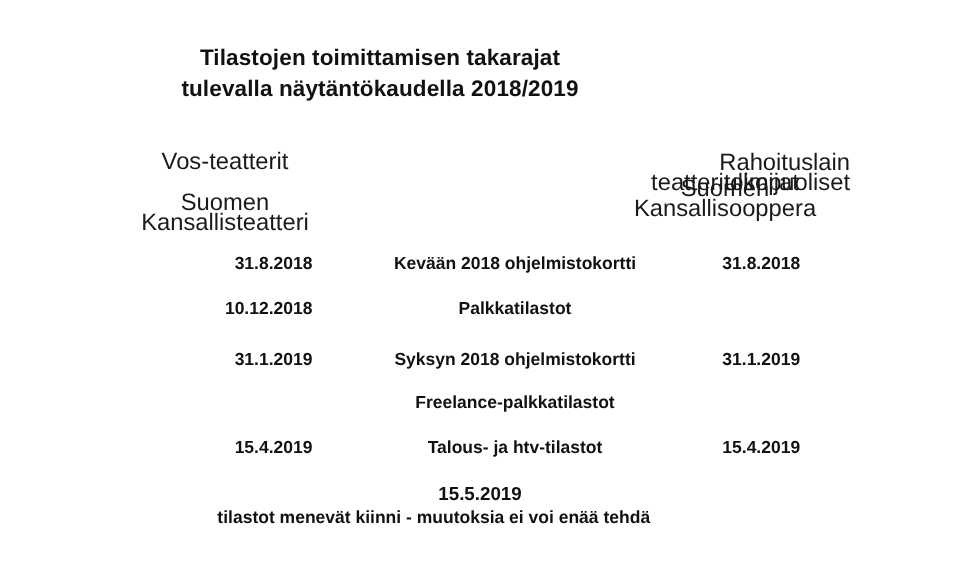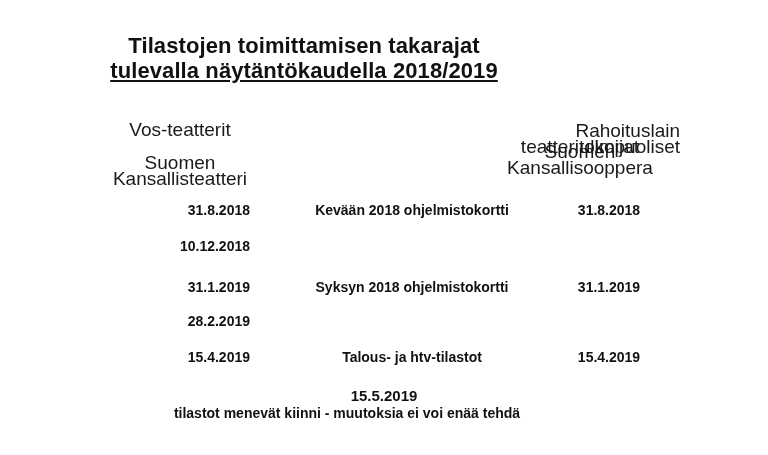--- a/index.html
+++ b/index.html
@@ -14,26 +14,26 @@
       overflow: hidden;
       font-family: "Liberation Sans", sans-serif;
       color: #111111;
     }
     .title {
       position: absolute;
       left: 0;
       width: 608px;
       text-align: center;
       font-weight: bold;
-      font-size: 22px;
+      font-size: 18px;
       line-height: 26px;
       letter-spacing: 0.1px;
     }
     .title-1 { top: 33px; }
-    .title-2 { top: 58px; text-decoration: underline; }
+    .title-2 { top: 58px; }
 
     .hdr {
       position: absolute;
       text-align: center;
       font-size: 19px;
       line-height: 16px;
       color: #1a1a1a;
     }
     .hdr-left-1 { left: 80px; width: 200px; top: 122px; }
     .hdr-left-2 { left: 80px; width: 200px; top: 155px; }
@@ -111,29 +111,30 @@
 </div>
 
 <div>
   <div class="row" style="top:200px;">
     <span class="d-left">31.8.2018</span>
     <span class="label">Kevään 2018 ohjelmistokortti</span>
     <span class="d-right">31.8.2018</span>
   </div>
   <div class="row" style="top:236px;">
     <span class="d-left">10.12.2018</span>
+    <span class="label">Palkkatilastot</span>
     <span class="d-right"></span>
   </div>
   <div class="row" style="top:277px;">
     <span class="d-left">31.1.2019</span>
     <span class="label">Syksyn 2018 ohjelmistokortti</span>
     <span class="d-right">31.1.2019</span>
   </div>
   <div class="row" style="top:311px;">
-    <span class="d-left">28.2.2019</span>
+    <span class="label">Freelance-palkkatilastot</span>
     <span class="d-right"></span>
   </div>
   <div class="row" style="top:347px;">
     <span class="d-left">15.4.2019</span>
     <span class="label">Talous- ja htv-tilastot</span>
     <span class="d-right">15.4.2019</span>
   </div>
 </div>
 
 <div>

